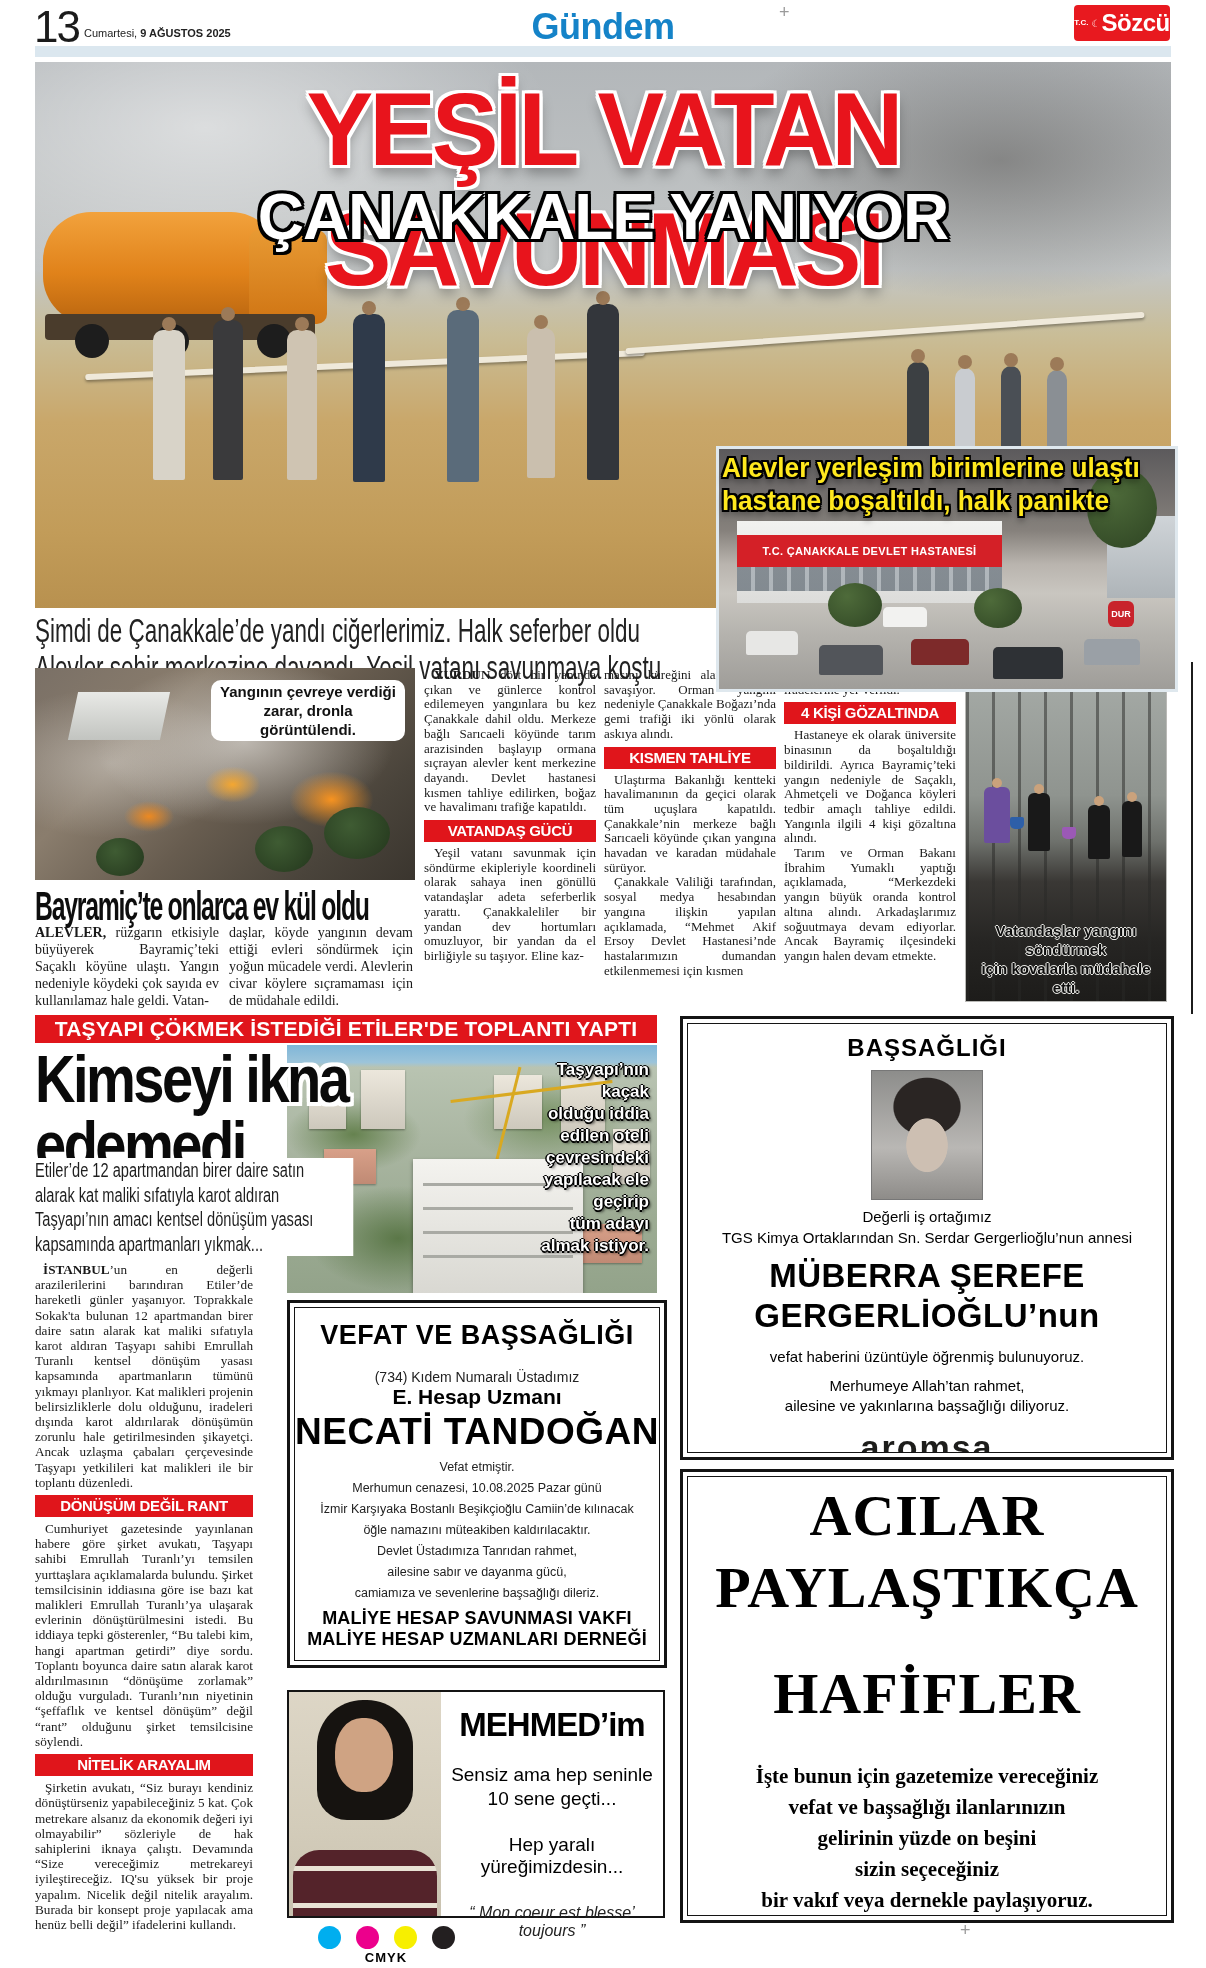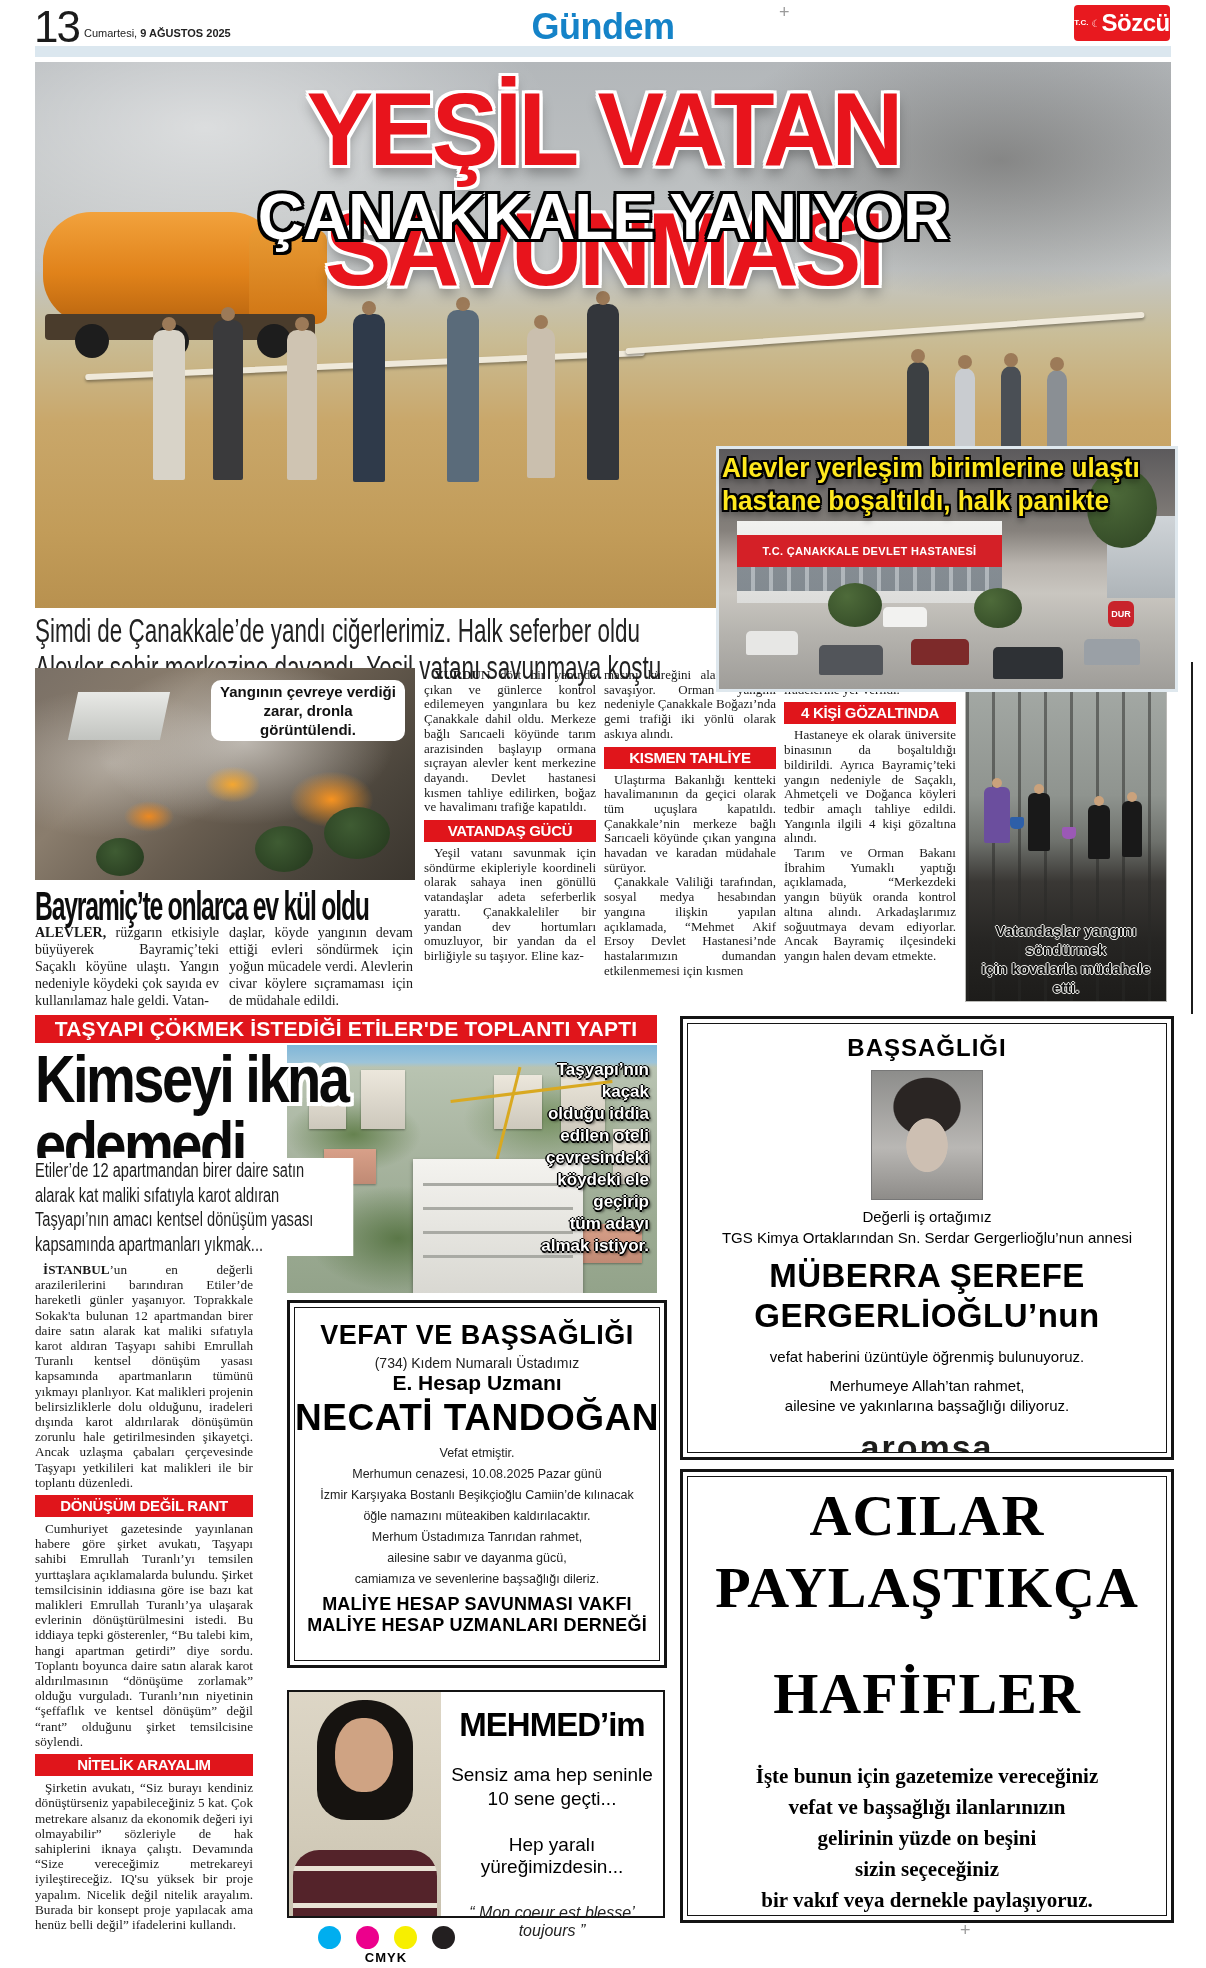--- a/index.html
+++ b/index.html
@@ -113,21 +113,21 @@
      text-shadow:1.5px 0 0 #000,-1.5px 0 0 #000,0 1.5px 0 #000,0 -1.5px 0 #000,2px 2px 3px rgba(0,0,0,.8);}
   .intro2{left:35px;top:1158px;width:430px;z-index:8;background:#fff;padding-right:6px;
      font-size:20px;line-height:24.5px;color:#1f1f1f;transform:scaleX(.73);transform-origin:left top;white-space:nowrap;}
   .body2{left:35px;top:1262px;width:218px;font-size:13.2px;line-height:15.2px;}
   .body2 p{margin:0;text-indent:10px;}
   
   .obox{border:3px solid #141414;background:#fff;}
   .obox .inner{position:absolute;inset:4px;border:1px solid #141414;overflow:hidden;text-align:center;}
   .ob1{left:287px;top:1300px;width:374px;height:362px;}
   .ob1 .title{font-size:27px;font-weight:700;margin-top:12px;letter-spacing:.5px;}
-  .ob1 .sub{font-size:14px;margin-top:4px;color:#222;}
+  .ob1 .sub{font-size:14px;margin-top:18px;color:#222;}
   .ob1 .role{font-size:21px;font-weight:700;}
   .ob1 .name{font-size:37px;font-weight:700;margin-top:2px;letter-spacing:.5px;}
   .ob1 .line{font-size:12.5px;margin-top:7px;color:#222;}
   .ob1 .org{font-size:18px;font-weight:700;margin-top:8px;letter-spacing:.2px;}
   .ob2{left:680px;top:1016px;width:488px;height:438px;}
   .ob2 .title{font-size:24px;font-weight:700;margin-top:10px;letter-spacing:1px;}
   .portrait{width:110px;height:128px;margin:8px auto 0 auto;border:1px solid #777;
      background:
        radial-gradient(34px 44px at 50% 58%, #cdbfb2 60%, rgba(0,0,0,0) 62%),
        radial-gradient(60px 52px at 50% 28%, #2a2523 55%, rgba(0,0,0,0) 57%),
@@ -296,21 +296,21 @@
       <i style="top:18%;"></i>
         <i style="top:36%;"></i>
         <i style="top:54%;"></i>
         <i style="top:72%;"></i>
     </div>
     <div class="abs aer-cap">
       <div>Taşyapı’nın kaçak</div>
       <div>olduğu iddia</div>
       <div>edilen oteli</div>
       <div>çevresindeki</div>
-      <div>köydeki ele</div>
+      <div>yapılacak ele</div>
       <div>geçirip</div>
       <div>tüm adayı</div>
       <div>almak istiyor.</div>
     </div>
   </div>
 
   <div class="abs hl2">
     <div>Kimseyi ikna</div>
     <div>edemedi</div>
   </div>
@@ -333,21 +333,21 @@
   <div class="abs obox ob1">
     <div class="inner">
       <div class="title">VEFAT VE BAŞSAĞLIĞI</div>
       <div class="sub">(734) Kıdem Numaralı Üstadımız</div>
       <div class="role">E. Hesap Uzmanı</div>
       <div class="name">NECATİ TANDOĞAN</div>
       <div class="line">Vefat etmiştir.</div>
       <div class="line">Merhumun cenazesi, 10.08.2025 Pazar günü</div>
       <div class="line">İzmir Karşıyaka Bostanlı Beşikçioğlu Camiin’de kılınacak</div>
       <div class="line">öğle namazını müteakiben kaldırılacaktır.</div>
-      <div class="line">Merhum Üstadımıza Tanrıdan rahmet,</div>
+      <div class="line">Devlet Üstadımıza Tanrıdan rahmet,</div>
       <div class="line">ailesine sabır ve dayanma gücü,</div>
       <div class="line">camiamıza ve sevenlerine  başsağlığı dileriz.</div>
       <div class="org">MALİYE HESAP SAVUNMASI VAKFI</div>
       <div class="org" style="margin-top:0;">MALİYE HESAP UZMANLARI DERNEĞİ</div>
     </div>
   </div>
 
   <div class="abs obox ob2">
     <div class="inner">
       <div class="title">BAŞSAĞLIĞI</div>

